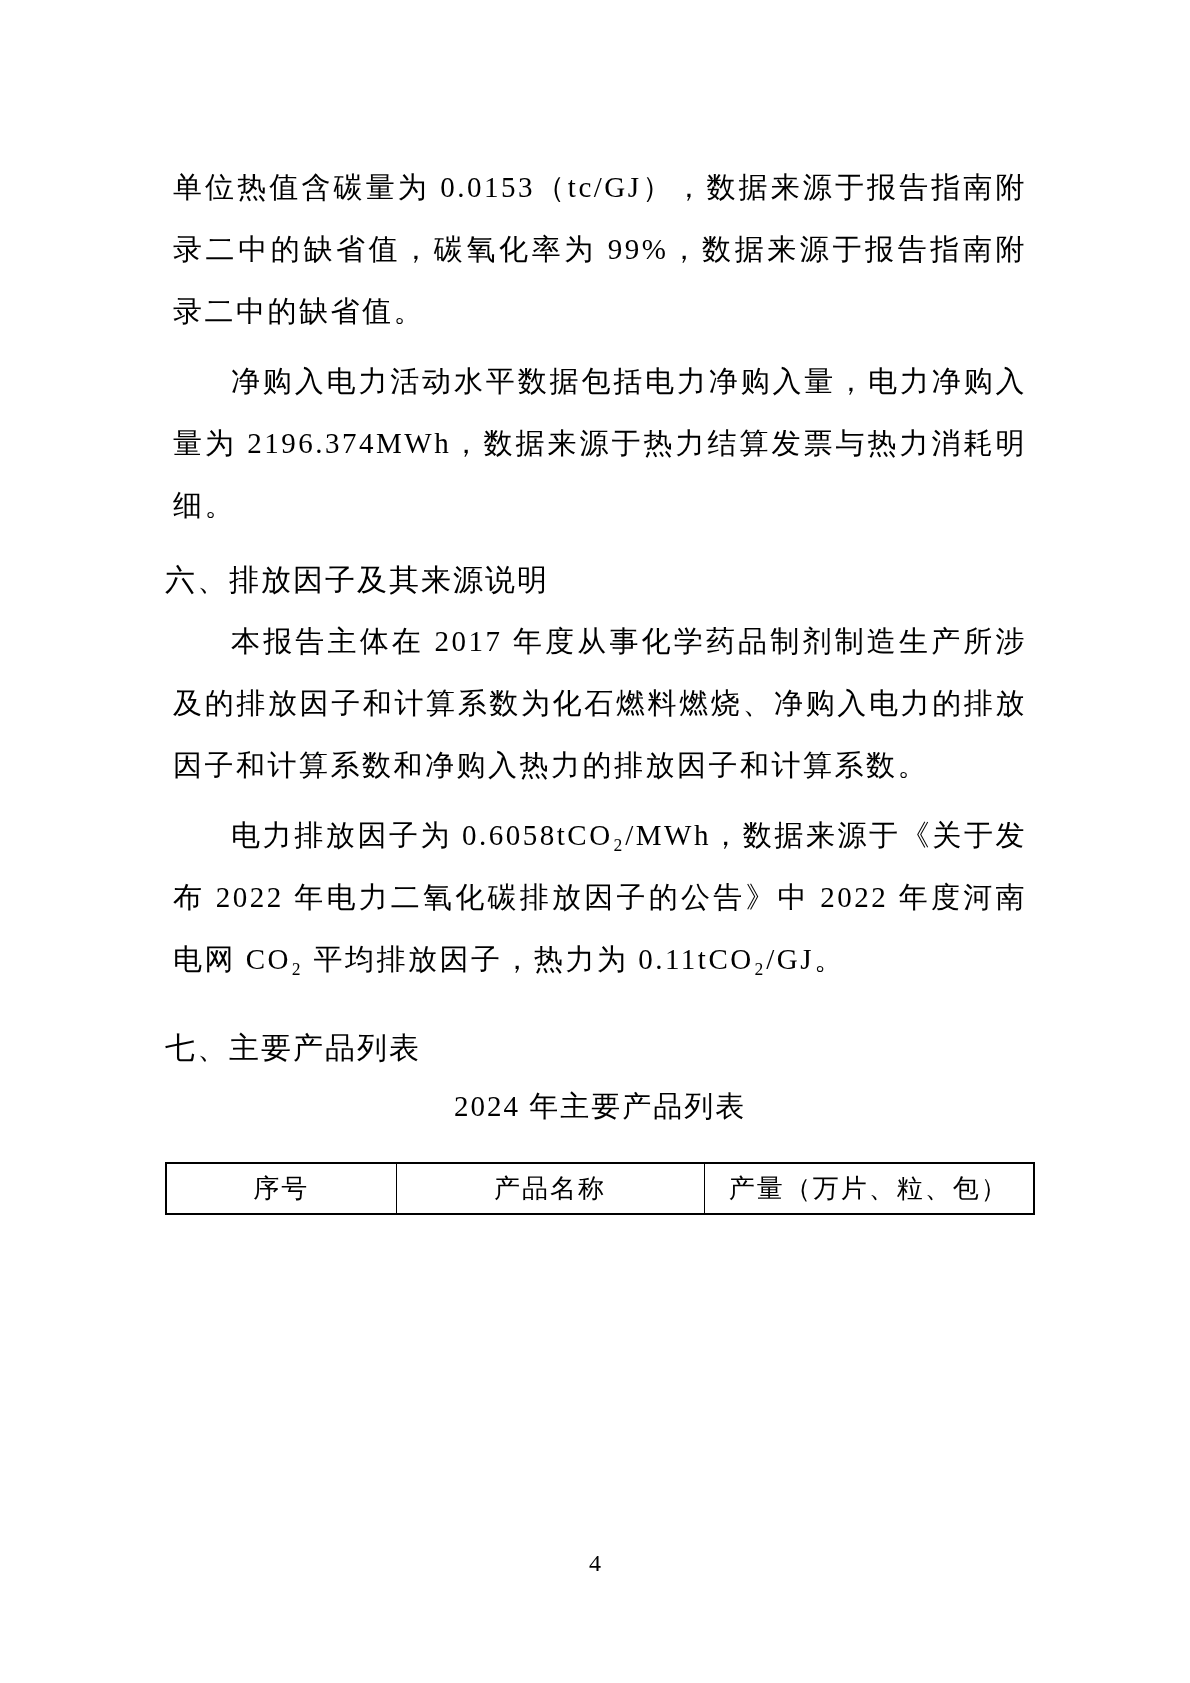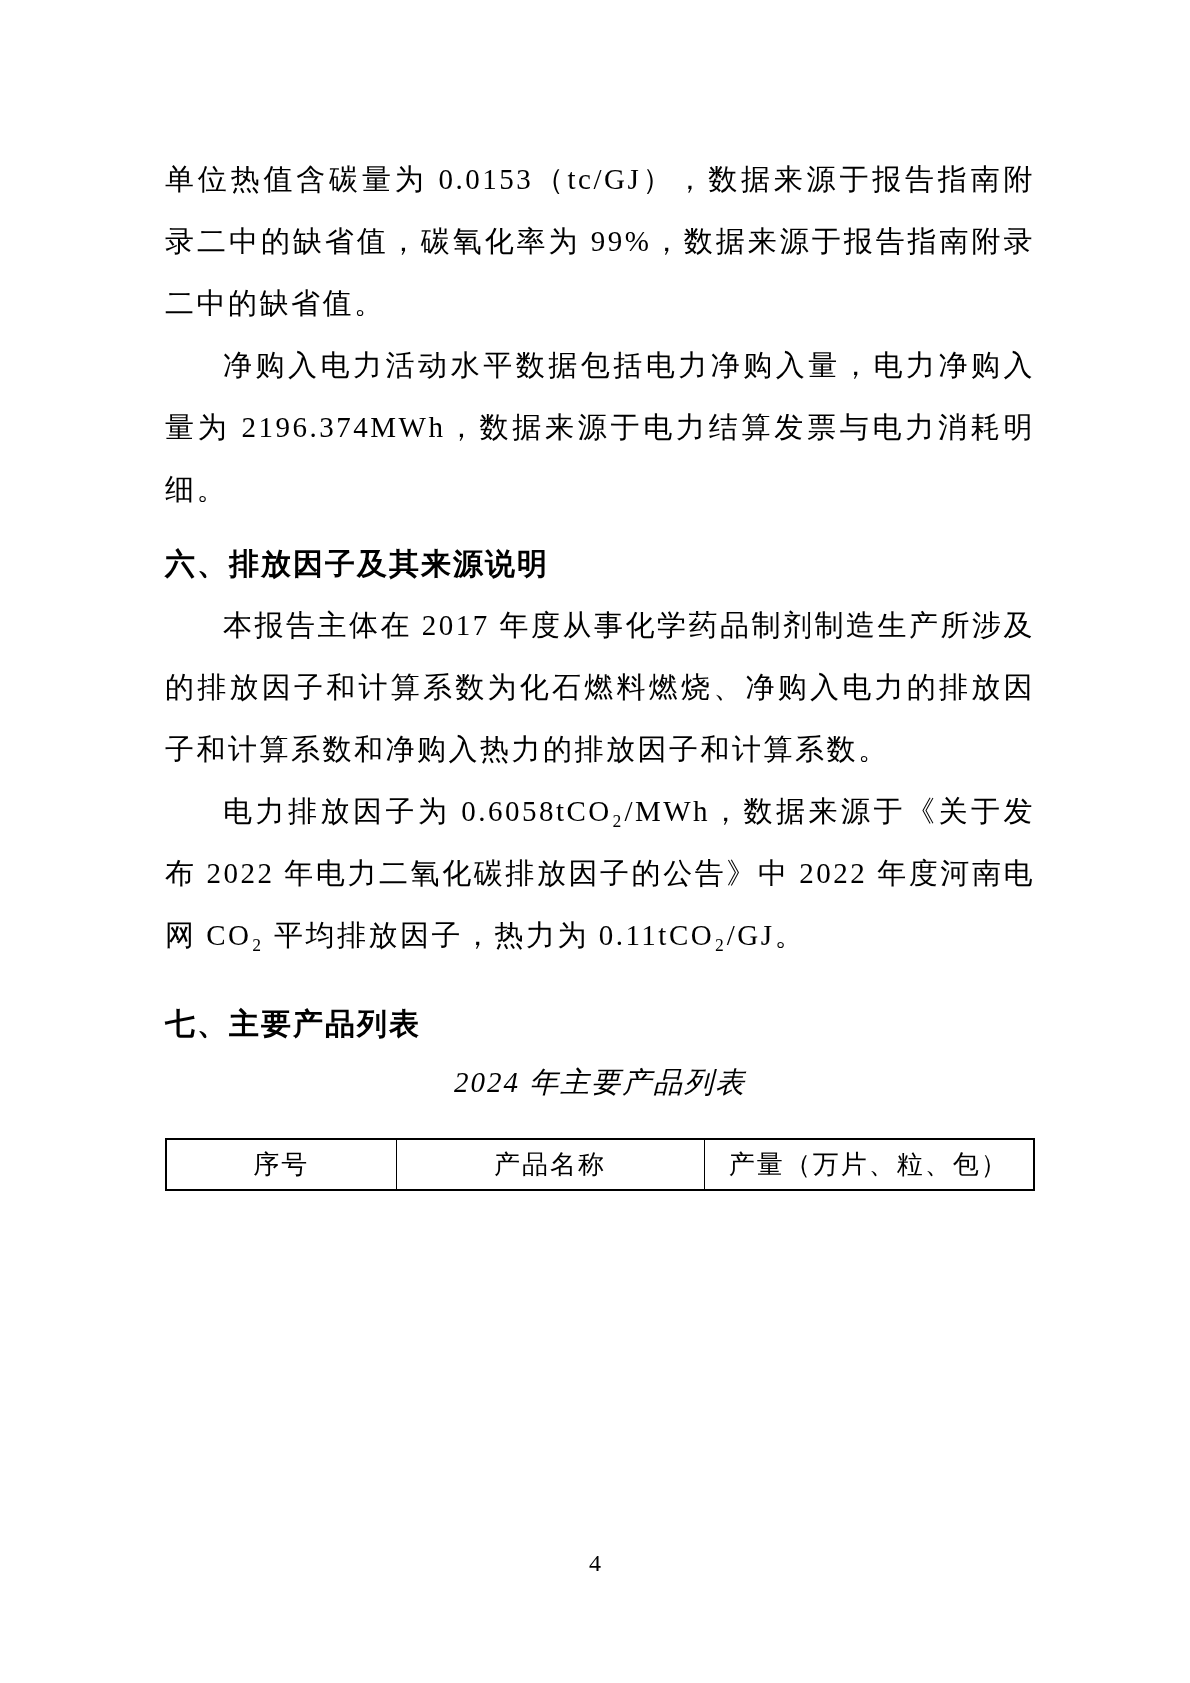--- a/index.html
+++ b/index.html
@@ -14,48 +14,47 @@
     height: 1683px;
     background: #ffffff;
     color: #000000;
     overflow: hidden;
     font-family: "Liberation Serif", "DejaVu Serif", serif;
   }
   .content {
     padding: 148px 155px 0 165px; 
   }
   .body-text {
-    margin: 0;
+    margin: 8px;
     font-size: 29px;
     line-height: 62px;
     letter-spacing: 2.5px;
     text-align: justify;
     text-justify: inter-character;
     text-indent: 58px; 
     font-family: "Liberation Serif", "DejaVu Serif", serif;
   }
   .body-text.no-indent { text-indent: 0; }
   .body-text.single-line { text-align: left; }
   .section-heading {
     margin: 22px 0 8px 0;
     font-family: "Liberation Sans", "DejaVu Sans", sans-serif;
-    font-weight: bold;
+    font-weight: normal;
     font-size: 30px;
     line-height: 44px;
     letter-spacing: 2px;
   }
   .section-heading.second { margin-top: 36px; margin-bottom: 11px; }
   .table-caption {
     margin: 14px 0 0 0;
     font-size: 29px;
     line-height: 44px;
     letter-spacing: 2px;
     text-align: center;
     font-family: "Liberation Serif", "DejaVu Serif", serif;
-    font-style: italic;
   }
   table.products-table {
     width: 100%;
     margin-top: 34px;
     border-collapse: collapse;
     table-layout: fixed;
     border: 2px solid #000000;
   }
   table.products-table th,
   table.products-table td {
@@ -84,21 +83,21 @@
   }
 </style>
 </head>
 <body>
 
 <div class="page">
   <div class="content">
 
     <p class="body-text no-indent">单位热值含碳量为 0.0153（tc/GJ），数据来源于报告指南附录二中的缺省值，碳氧化率为 99%，数据来源于报告指南附录二中的缺省值。</p>
 
-    <p class="body-text">净购入电力活动水平数据包括电力净购入量，电力净购入量为 2196.374MWh，数据来源于电力结算发票与电力消耗明细。</p>
+    <p class="body-text">净购入电力活动水平数据包括电力净购入量，电力净购入量为 2196.374MWh，数据来源于热力结算发票与热力消耗明细。</p>
 
 
 
     <h2 class="section-heading">六、排放因子及其来源说明</h2>
 
     <p class="body-text">本报告主体在 2017 年度从事化学药品制剂制造生产所涉及的排放因子和计算系数为化石燃料燃烧、净购入电力的排放因子和计算系数和净购入热力的排放因子和计算系数。</p>
 
 
     <p class="body-text">电力排放因子为 0.6058tCO₂/MWh，数据来源于《关于发布 2022 年电力二氧化碳排放因子的公告》中 2022 年度河南电网 CO₂ 平均排放因子，热力为 0.11tCO₂/GJ。</p>
 

